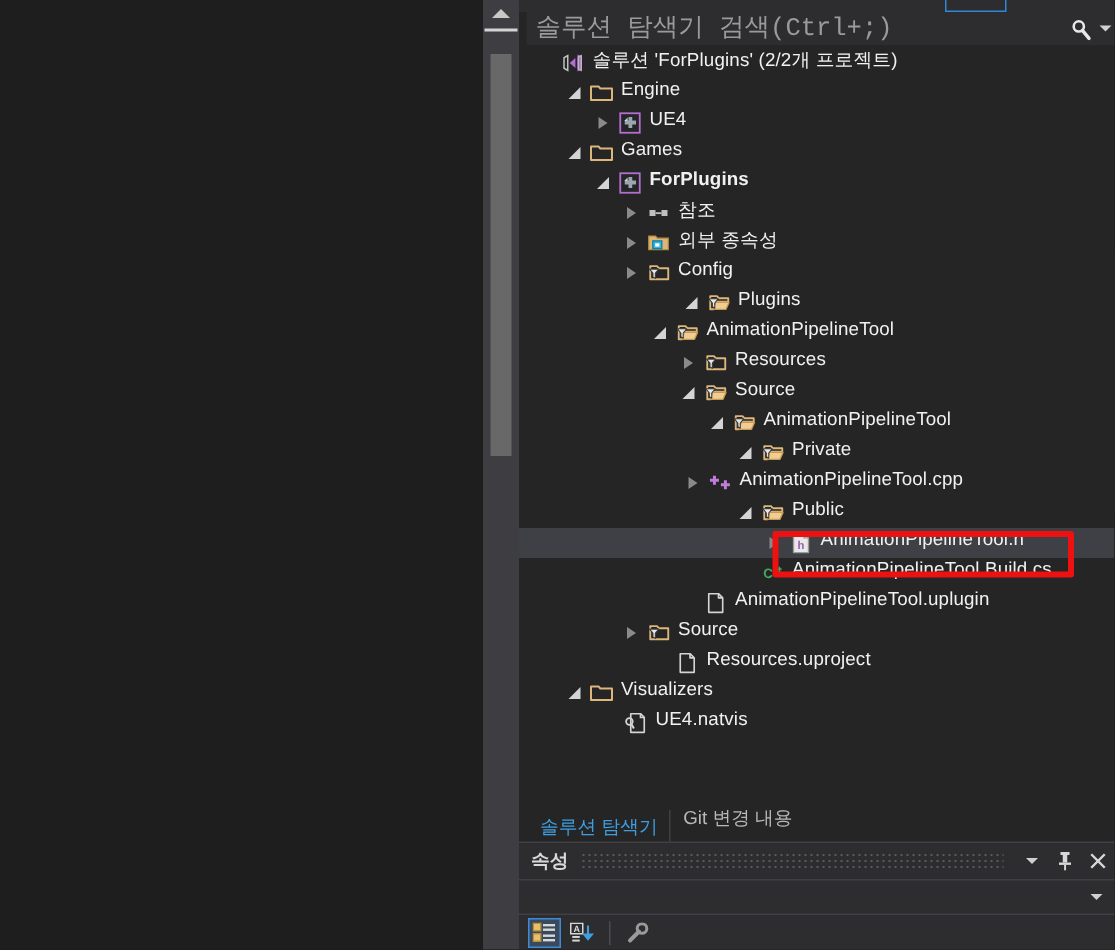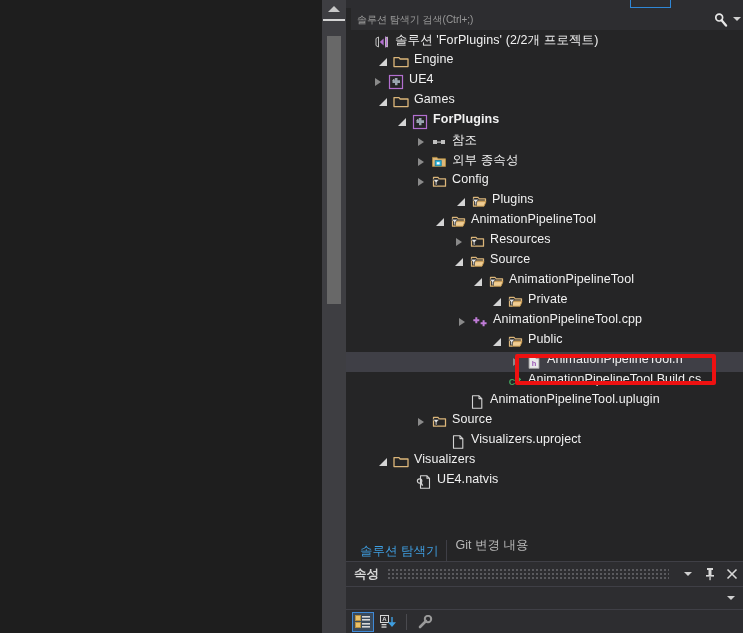--- a/index.html
+++ b/index.html
@@ -92,22 +92,22 @@
     background: #2d2d30;
     display: flex;
     align-items: center;
   }
   .search-input {
     flex: 1;
     background: transparent;
     border: none;
     outline: none;
     color: #84cc16;
-    font-family: Liberation Sans, sans-serif;
-    font-size: 10px;
+    font-family: Liberation Mono, monospace;
+    font-size: 17px;
     padding: 0 6px;
   }
   .search-input::placeholder { color: #9a9a9a; opacity: 1; }
   .search-icon {
     width: 20px;
     display: flex;
     align-items: center;
     justify-content: center;
     color: #e8e8e8;
   }
@@ -336,21 +336,21 @@
       <div class="expander">
         <div class="expanded"></div>
       </div>
       <div class="icon-box">
         <svg width="16" height="16" viewBox="0 0 16 16" class="ic">
           <path d="M1 3.6 L6 3.6 L7.2 5 L15 5 L15 12.6 L1 12.6 Z" fill="none" stroke="#dcb67a" stroke-width="1.3" stroke-linejoin="round"></path>
         </svg>
       </div>
       <span class="label">Engine</span>
     </div>
-    <div class="row" style="padding-left: 24px;">
+    <div class="row" style="padding-left: 48px;">
       <div class="expander">
         <div class="collapsed"></div>
       </div>
       <div class="icon-box">
         <svg width="16" height="16" viewBox="0 0 16 16" class="ic">
           <rect x="1.5" y="1.5" width="13" height="13" fill="none" stroke="#b36fd0" stroke-width="1.2"></rect>
           <path d="M7 4 L9.5 4 L9.5 6.3 L12 6.3 L12 9 L9.5 9 L9.5 11.3 L7 11.3 L7 9 L4.5 9 L4.5 6.3 L7 6.3 Z" fill="#9aa6b0"></path>
           <path d="M4.2 6.6 L6.4 6.6 L6.4 4.4" fill="#d0d6dc"></path>
         </svg>
       </div>
@@ -569,21 +569,21 @@
       <span class="label">Source</span>
     </div>
     <div class="row" style="padding-left: 86px;">
       <div class="expander"></div>
       <div class="icon-box">
         <svg width="16" height="16" viewBox="0 0 16 16" class="ic">
           <path d="M3.5 1.8 L10 1.8 L12.8 4.6 L12.8 14.2 L3.5 14.2 Z" fill="none" stroke="#d4d4d4" stroke-width="1.1" stroke-linejoin="round"></path>
           <path d="M10 1.8 L10 4.6 L12.8 4.6" fill="none" stroke="#d4d4d4" stroke-width="1.1" stroke-linejoin="round"></path>
         </svg>
       </div>
-      <span class="label">Visualizers.uproject</span>
+      <span class="label">Resources.uproject</span>
     </div>
     <div class="row" style="padding-left: 29px;">
       <div class="expander">
         <div class="expanded"></div>
       </div>
       <div class="icon-box">
         <svg width="16" height="16" viewBox="0 0 16 16" class="ic">
           <path d="M1 3.6 L6 3.6 L7.2 5 L15 5 L15 12.6 L1 12.6 Z" fill="none" stroke="#dcb67a" stroke-width="1.3" stroke-linejoin="round"></path>
         </svg>
       </div>

